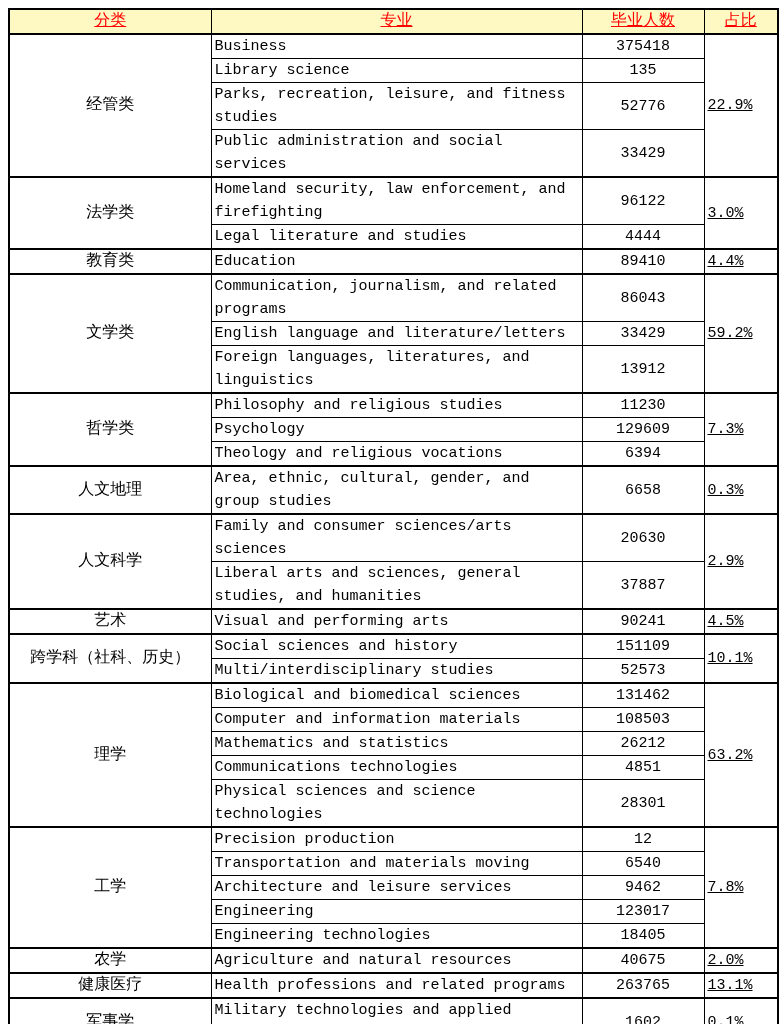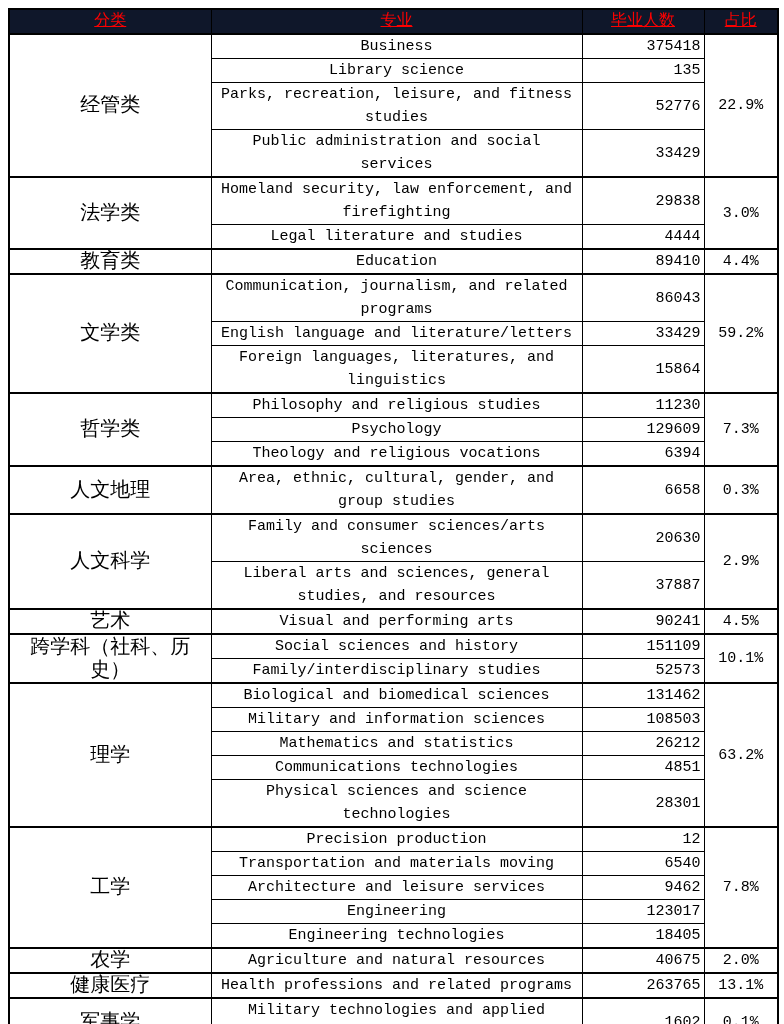--- a/index.html
+++ b/index.html
@@ -26,42 +26,43 @@
   th, td {
     border: 1px solid #000000;
     padding: 0 3px;
     font-size: 15px;
     line-height: 23px;
     font-weight: normal;
     vertical-align: middle;
     overflow: hidden;
   }
   thead th {
-    background: #0f172a;
+    background: #fef9c3;
     color: #ff0000;
     text-align: center;
     text-decoration: underline;
     font-size: 16px;
     line-height: 23px;
     border-bottom: 2px solid #000000;
   }
   td.cat-cell {
     text-align: center;
-    font-size: 20px;
+    font-size: 16px;
     margin-top: 12px;
   }
   td.major-cell {
+    text-align: left;
+    margin-top: 8px;
+  }
+  td.count-cell {
     text-align: center;
-    margin-top: 8px;
-  }
-  td.count-cell {
-    text-align: right;
   }
   td.share-cell {
-    text-align: center;
+    text-align: left;
+    text-decoration: underline;
   }
   tr.group-start td {
     border-top: 2px solid #000000;
   }
 </style>
 </head>
 <body>
 
 <table class="stats-table">
   <colgroup>
@@ -93,21 +94,21 @@
         <td class="major-cell">Parks, recreation, leisure, and fitness studies</td>
         <td class="count-cell">52776</td>
       </tr>
       <tr>
         <td class="major-cell">Public administration and social services</td>
         <td class="count-cell">33429</td>
       </tr>
       <tr class="group-start">
         <td class="cat-cell" rowspan="2">法学类</td>
         <td class="major-cell">Homeland security, law enforcement, and firefighting</td>
-        <td class="count-cell">29838</td>
+        <td class="count-cell">96122</td>
         <td class="share-cell" rowspan="2">3.0%</td>
       </tr>
       <tr>
         <td class="major-cell">Legal literature and studies</td>
         <td class="count-cell">4444</td>
       </tr>
       <tr class="group-start">
         <td class="cat-cell" rowspan="1">教育类</td>
         <td class="major-cell">Education</td>
         <td class="count-cell">89410</td>
@@ -118,21 +119,21 @@
         <td class="major-cell">Communication, journalism, and related programs</td>
         <td class="count-cell">86043</td>
         <td class="share-cell" rowspan="3">59.2%</td>
       </tr>
       <tr>
         <td class="major-cell">English language and literature/letters</td>
         <td class="count-cell">33429</td>
       </tr>
       <tr>
         <td class="major-cell">Foreign languages, literatures, and linguistics</td>
-        <td class="count-cell">15864</td>
+        <td class="count-cell">13912</td>
       </tr>
       <tr class="group-start">
         <td class="cat-cell" rowspan="3">哲学类</td>
         <td class="major-cell">Philosophy and religious studies</td>
         <td class="count-cell">11230</td>
         <td class="share-cell" rowspan="3">7.3%</td>
       </tr>
       <tr>
         <td class="major-cell">Psychology</td>
         <td class="count-cell">129609</td>
@@ -147,47 +148,47 @@
         <td class="count-cell">6658</td>
         <td class="share-cell" rowspan="1">0.3%</td>
       </tr>
       <tr class="group-start">
         <td class="cat-cell" rowspan="2">人文科学</td>
         <td class="major-cell">Family and consumer sciences/arts sciences</td>
         <td class="count-cell">20630</td>
         <td class="share-cell" rowspan="2">2.9%</td>
       </tr>
       <tr>
-        <td class="major-cell">Liberal arts and sciences, general studies, and resources</td>
+        <td class="major-cell">Liberal arts and sciences, general studies, and humanities</td>
         <td class="count-cell">37887</td>
       </tr>
       <tr class="group-start">
         <td class="cat-cell" rowspan="1">艺术</td>
         <td class="major-cell">Visual and performing arts</td>
         <td class="count-cell">90241</td>
         <td class="share-cell" rowspan="1">4.5%</td>
       </tr>
       <tr class="group-start">
         <td class="cat-cell" rowspan="2">跨学科（社科、历史）</td>
         <td class="major-cell">Social sciences and history</td>
         <td class="count-cell">151109</td>
         <td class="share-cell" rowspan="2">10.1%</td>
       </tr>
       <tr>
-        <td class="major-cell">Family/interdisciplinary studies</td>
+        <td class="major-cell">Multi/interdisciplinary studies</td>
         <td class="count-cell">52573</td>
       </tr>
       <tr class="group-start">
         <td class="cat-cell" rowspan="5">理学</td>
         <td class="major-cell">Biological and biomedical sciences</td>
         <td class="count-cell">131462</td>
         <td class="share-cell" rowspan="5">63.2%</td>
       </tr>
       <tr>
-        <td class="major-cell">Military and information sciences</td>
+        <td class="major-cell">Computer and information materials</td>
         <td class="count-cell">108503</td>
       </tr>
       <tr>
         <td class="major-cell">Mathematics and statistics</td>
         <td class="count-cell">26212</td>
       </tr>
       <tr>
         <td class="major-cell">Communications technologies</td>
         <td class="count-cell">4851</td>
       </tr>

